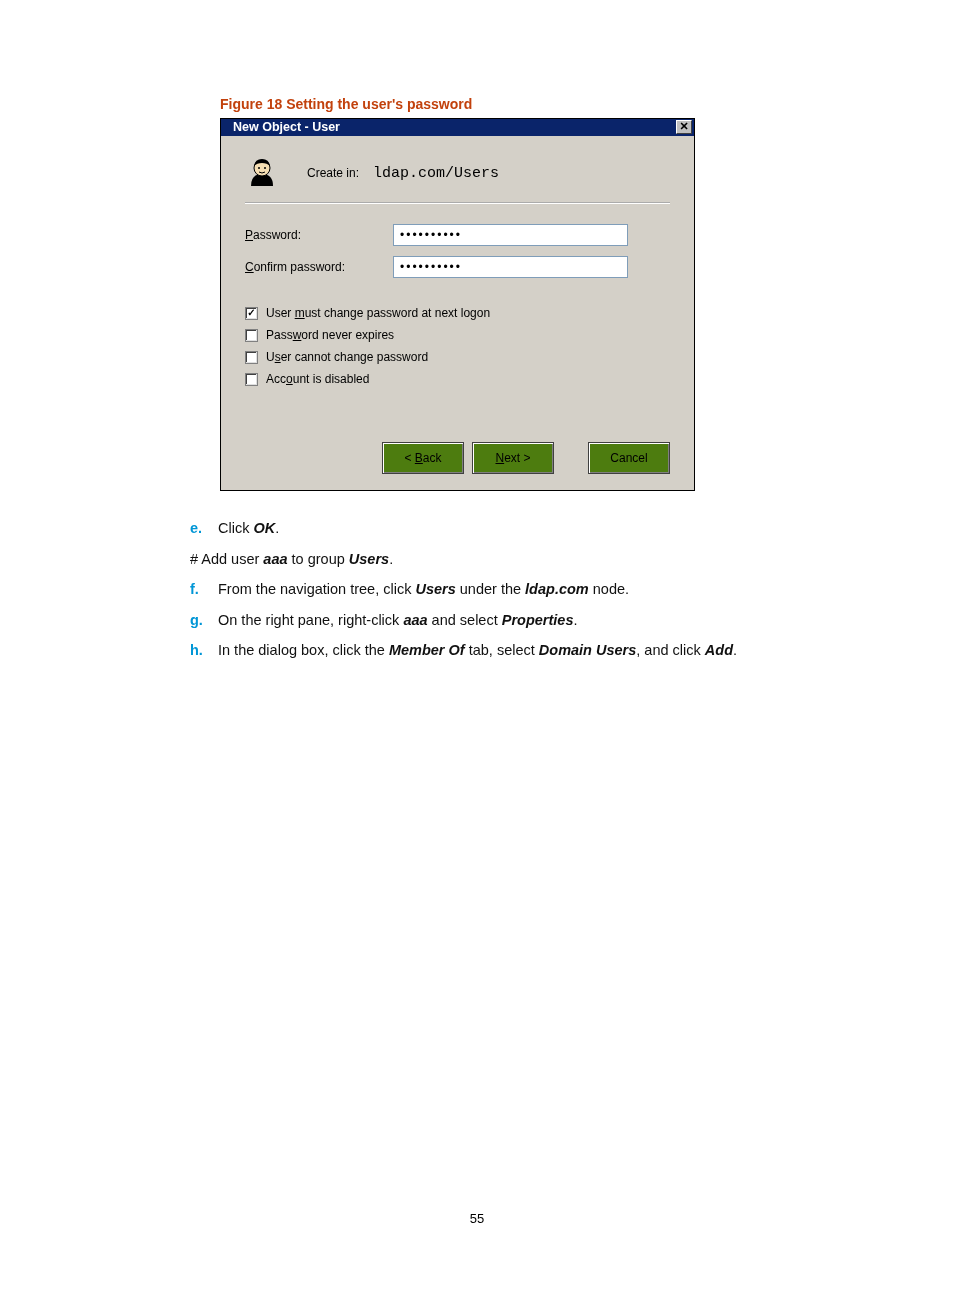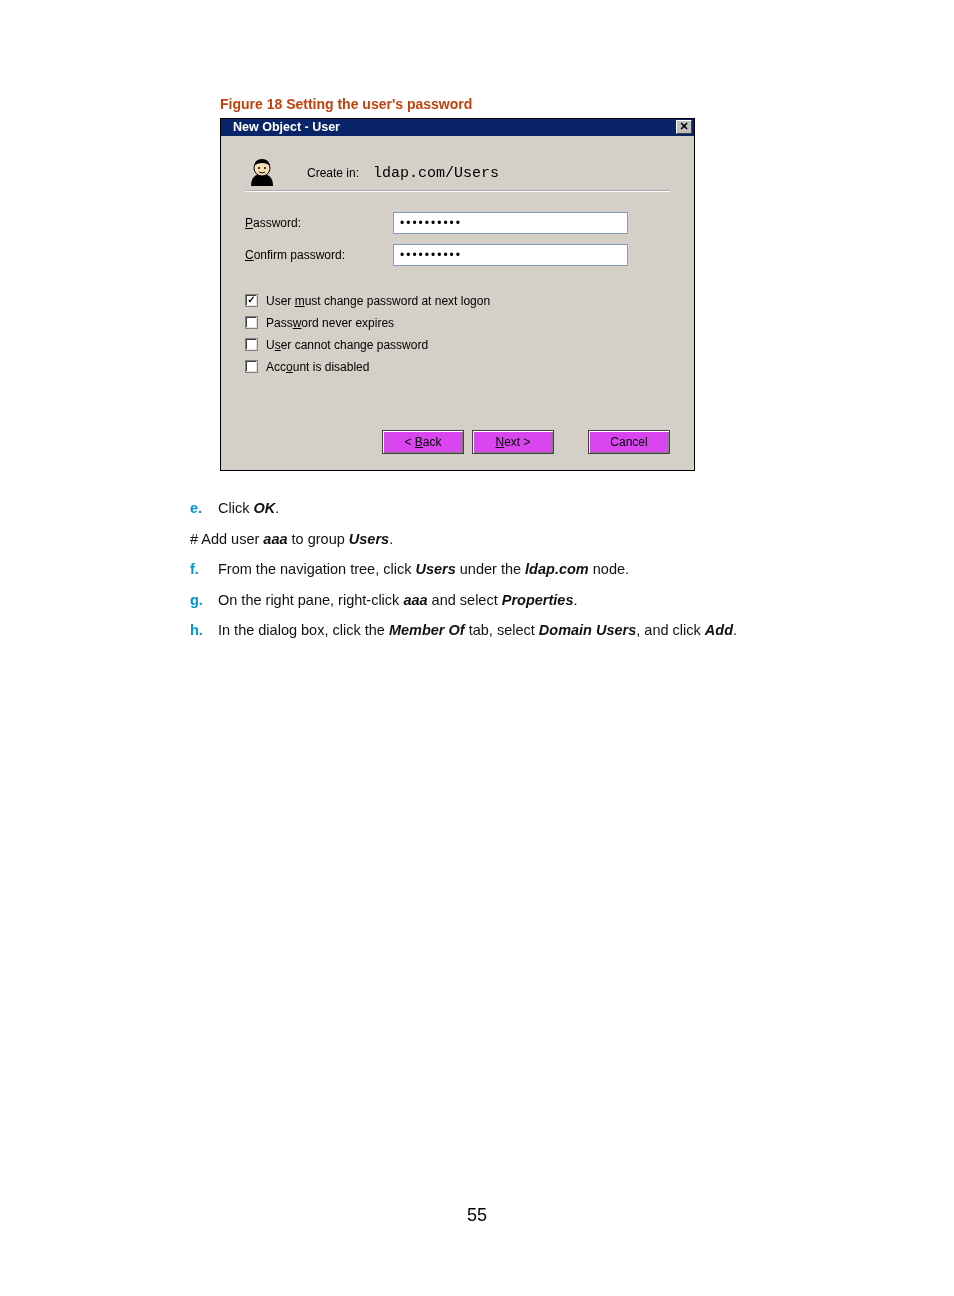--- a/index.html
+++ b/index.html
@@ -53,21 +53,21 @@
     font-family: Arial, sans-serif;
     font-weight: bold;
     cursor: pointer;
   }
   .dialog-body {
     padding: 12px 24px 16px 24px;
   }
   .create-row {
     display: flex;
     align-items: center;
-    padding: 8px 0 0 0;
+    padding: 8px 0 12px 0;
     border-bottom: 2px groove #fff;
     margin-bottom: 20px;
   }
   .user-icon {
     width: 34px;
     height: 34px;
     margin-right: 28px;
   }
   .create-label {
     margin-right: 14px;
@@ -89,21 +89,21 @@
     height: 22px;
     border: 1px solid #7f9db9;
     background: #fff;
     font-family: Tahoma, Arial, sans-serif;
     font-size: 12px;
     letter-spacing: 2px;
     padding: 0 6px;
   }
   .check-row {
     display: flex;
-    align-items: flex-start;
+    align-items: flex-end;
     margin: 8px 0;
   }
   .chk {
     width: 13px;
     height: 13px;
     background: #fff;
     border: 1px solid #808080;
     box-shadow: inset -1px -1px 0 #dfdfdf, inset 1px 1px 0 #404040;
     margin-right: 8px;
     display: flex;
@@ -118,22 +118,22 @@
     margin-top: -1px;
   }
   .button-row {
     margin-top: 56px;
     display: flex;
     justify-content: flex-end;
     gap: 8px;
   }
   .btn3d {
     width: 82px;
-    height: 24px;
-    background: #d946ef;
+    height: 32px;
+    background: #4d7c0f;
     border: 1px solid #404040;
     box-shadow: inset 1px 1px 0 #fff, inset -1px -1px 0 #808080;
     font-family: Tahoma, Arial, sans-serif;
     font-size: 12px;
     cursor: pointer;
   }
   .btn-gap { width: 18px; }
   .instructions {
     margin-top: 24px;
     font-size: 14.5px;
@@ -153,21 +153,21 @@
     width: 28px;
     flex-shrink: 0;
     color: #0096d6;
     font-weight: bold;
   }
   .note-row {
     margin-bottom: 3px;
   }
   .page-num {
     text-align: center;
-    font-size: 18px;
+    font-size: 13px;
     position: absolute;
     bottom: 70px;
     left: 0;
     right: 0;
   }
   .ul { text-decoration: underline; }
   b { font-weight: bold; font-style: italic; }
 </style>
 </head>
 <body>

